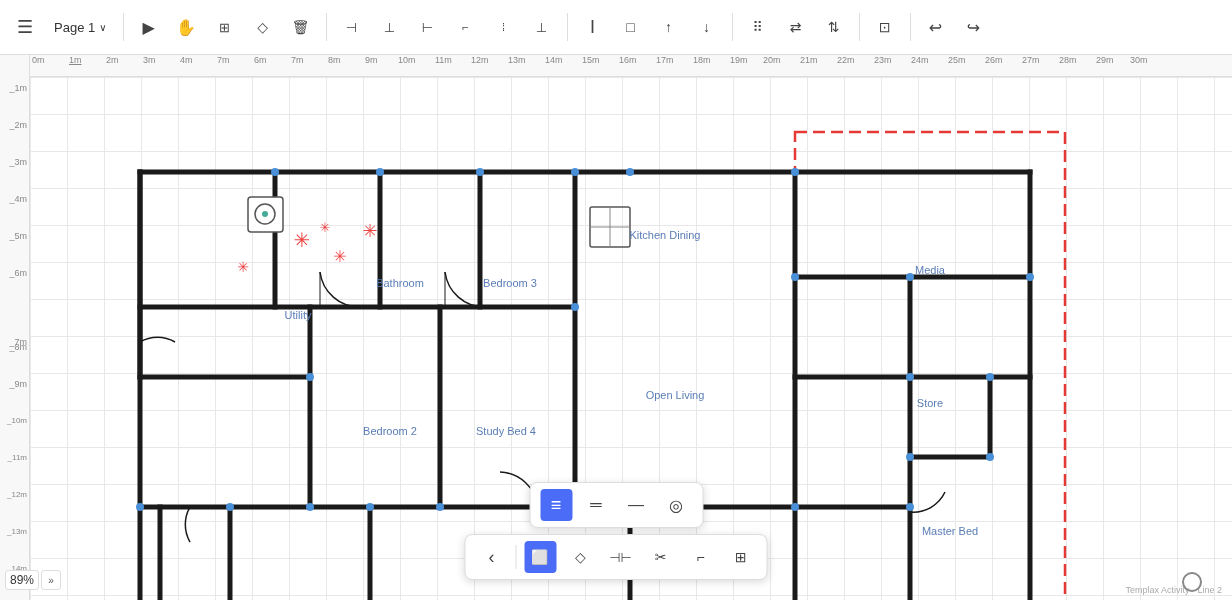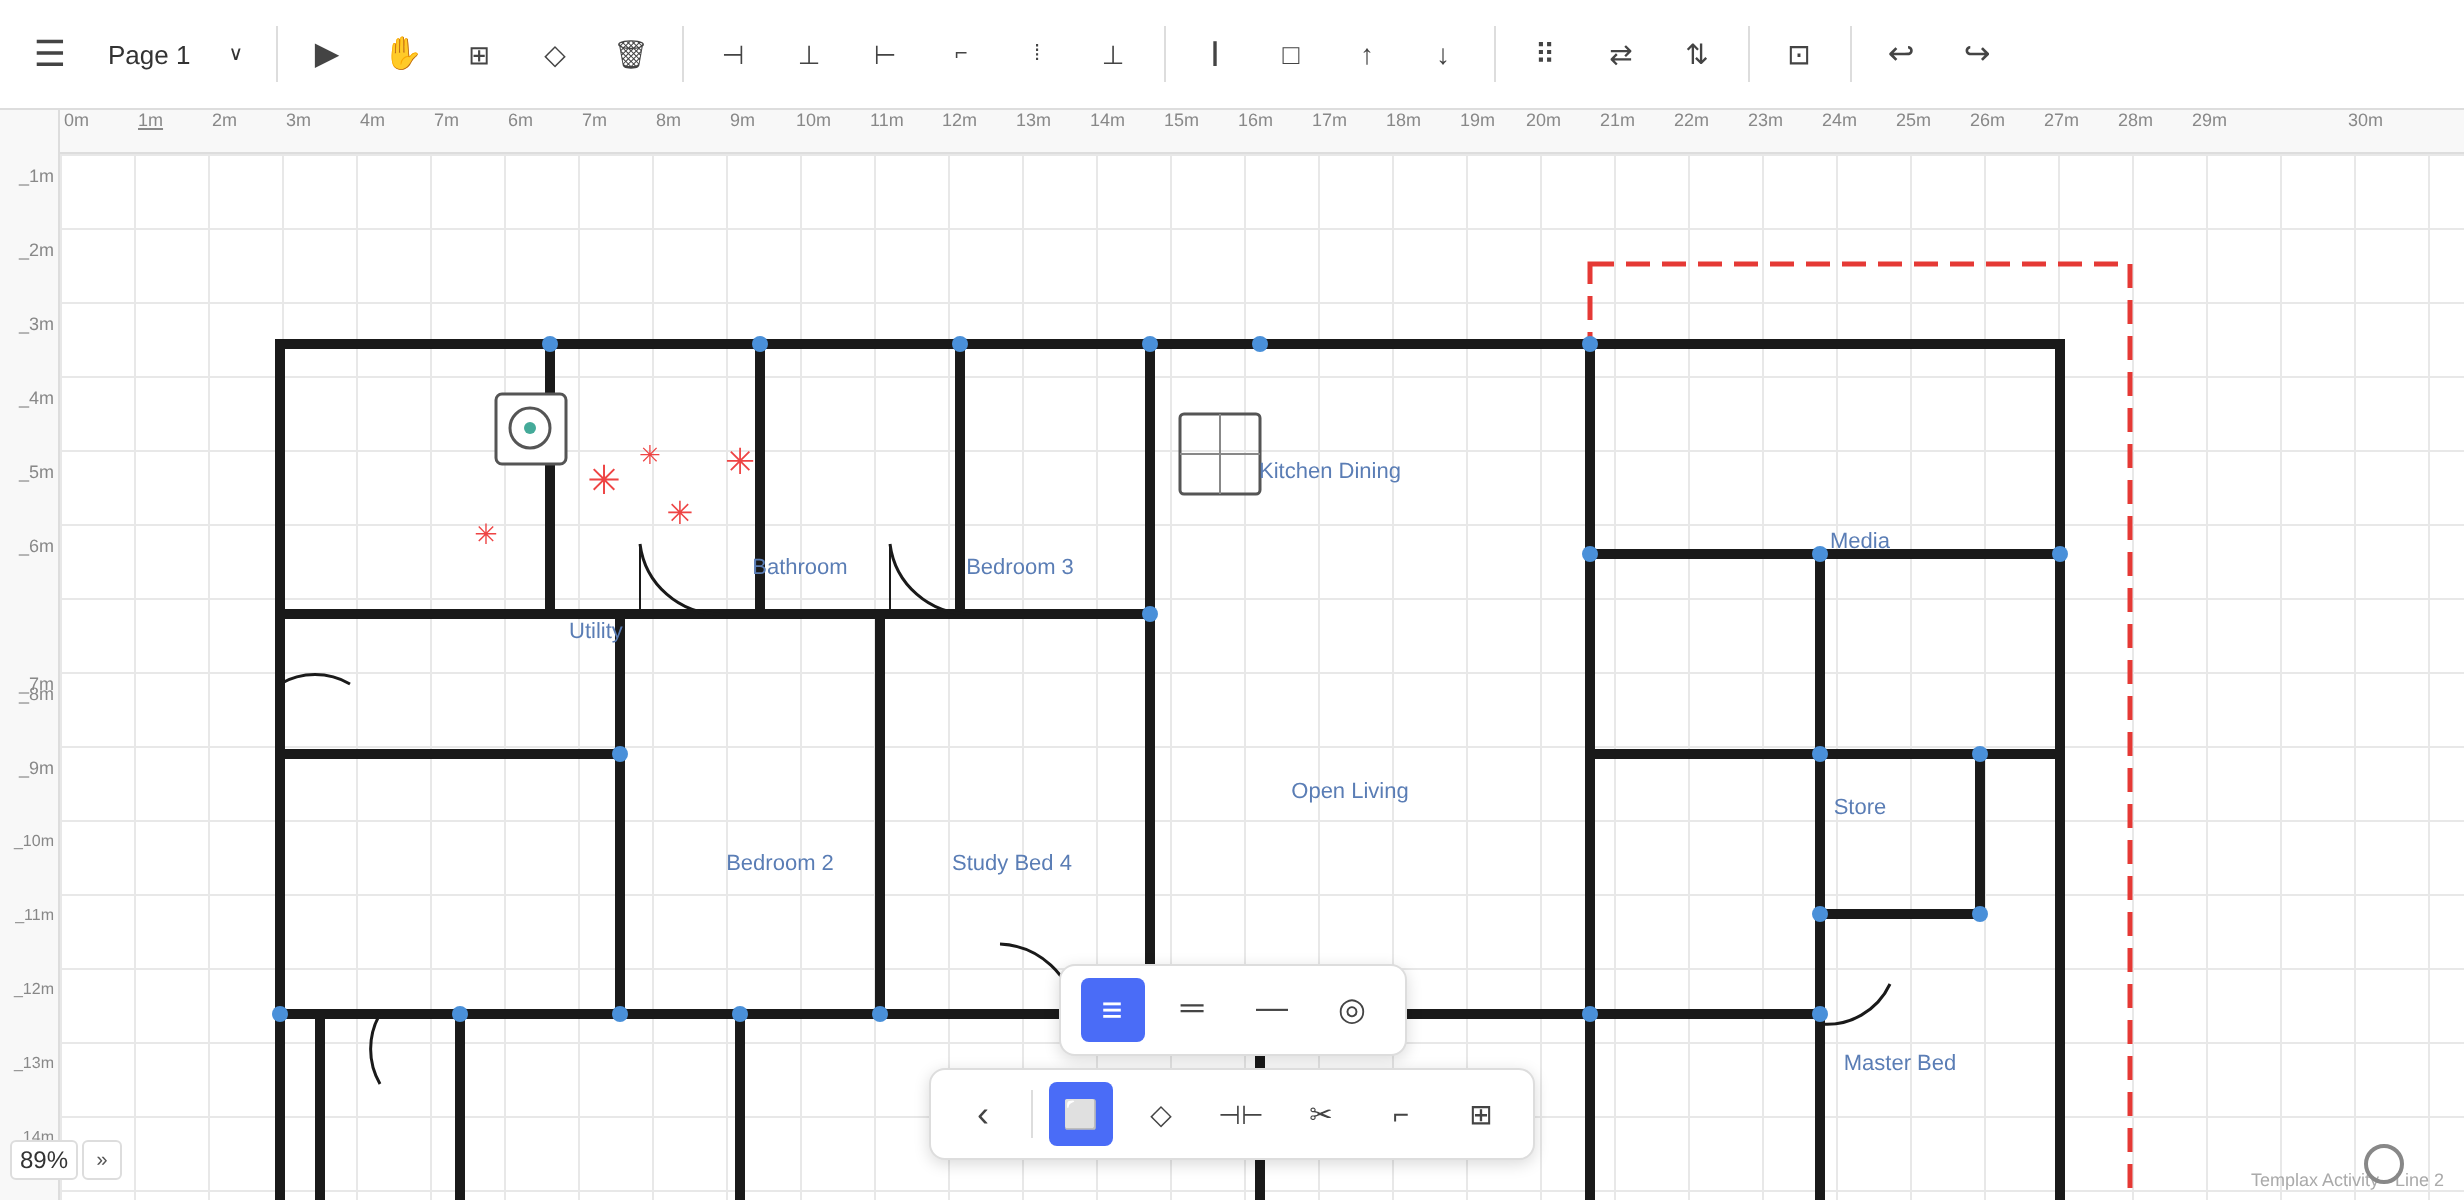--- a/index.html
+++ b/index.html
@@ -11,21 +11,21 @@
       background: #fff; border-bottom: 1px solid #ddd;
       display: flex; align-items: center; padding: 0 8px; gap: 4px; z-index: 100;
     }
     .toolbar-btn {
       width: 34px; height: 34px; display: flex; align-items: center; justify-content: center;
       border: none; background: transparent; cursor: pointer; border-radius: 4px;
       font-size: 16px; color: #444;
     }
     .toolbar-divider { width: 1px; height: 28px; background: #ddd; margin: 0 4px; }
     #page-selector {
-      display: flex; align-items: center; gap: 19px;
+      display: flex; align-items: center; gap: 4px;
       padding: 4px 8px; border: none; background: transparent; cursor: pointer;
       font-size: 13px; color: #333; border-radius: 4px;
     }
 
     
     #left-ruler {
       position: absolute; top: 55px; left: 0; width: 30px; bottom: 0;
       background: #f8f8f8; border-right: 1px solid #ddd; z-index: 50;
       overflow: hidden;
     }
@@ -176,21 +176,21 @@
     <span class="ruler-mark" style="left:733px;">20m</span>
     <span class="ruler-mark" style="left:770px;">21m</span>
     <span class="ruler-mark" style="left:807px;">22m</span>
     <span class="ruler-mark" style="left:844px;">23m</span>
     <span class="ruler-mark" style="left:881px;">24m</span>
     <span class="ruler-mark" style="left:918px;">25m</span>
     <span class="ruler-mark" style="left:955px;">26m</span>
     <span class="ruler-mark" style="left:992px;">27m</span>
     <span class="ruler-mark" style="left:1029px;">28m</span>
     <span class="ruler-mark" style="left:1066px;">29m</span>
-    <span class="ruler-mark" style="left:1100px;margin-left:44px;">30m</span>
+    <span class="ruler-mark" style="left:1100px;">30m</span>
   </div>
 </div>
 
 <div id="left-ruler">
   <div style="position:relative; width:100%; height:100%; padding-top:5px;text-decoration:underline;">
     <span class="ruler-mark" style="top:28px; right:2px;">_1m</span>
     <span class="ruler-mark" style="top:65px; right:2px;">_2m</span>
     <span class="ruler-mark" style="top:102px; right:2px;">_3m</span>
     <span class="ruler-mark" style="top:139px; right:2px;">_4m</span>
     <span class="ruler-mark" style="top:176px; right:2px;">_5m</span>

